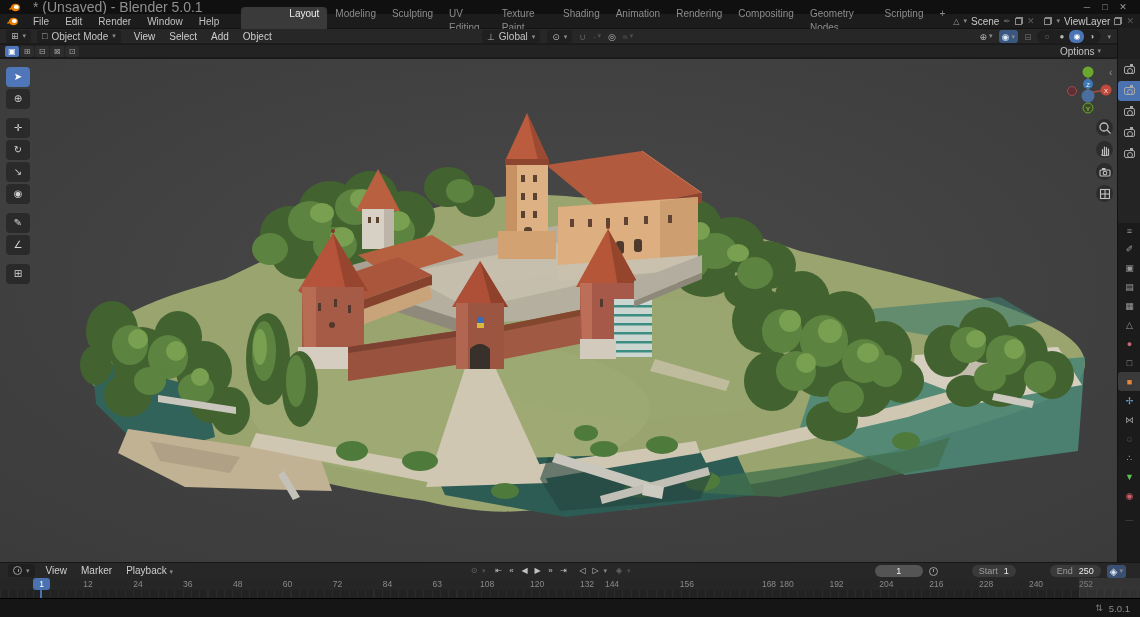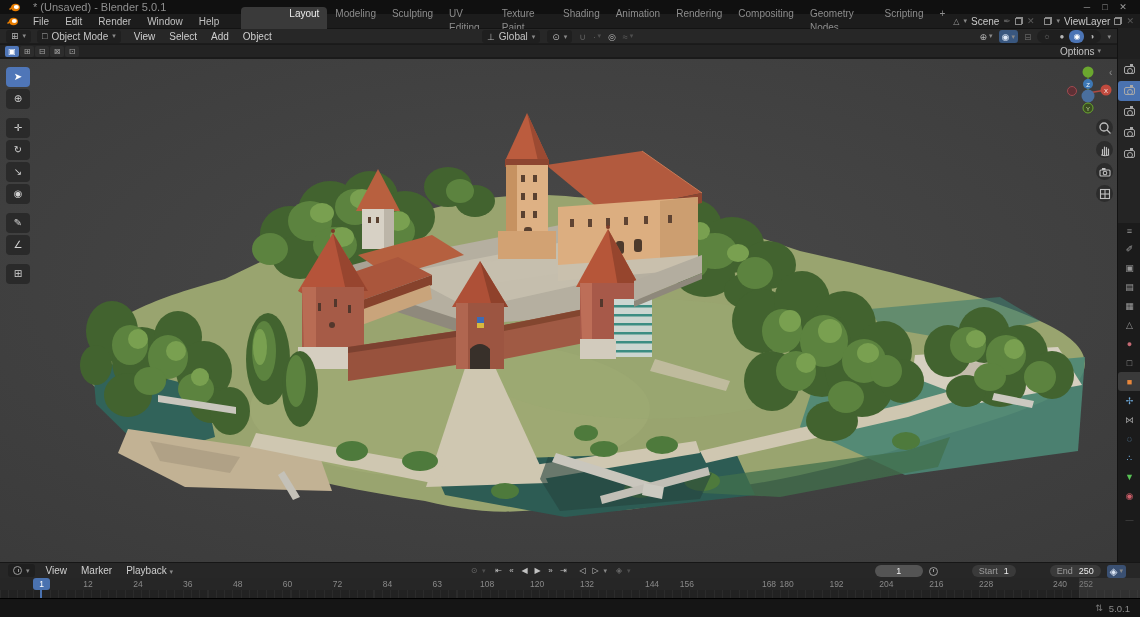--- a/index.html
+++ b/index.html
@@ -2,21 +2,21 @@
 <html><head>
 <meta charset="utf-8">
 <style>
   * { margin:0; padding:0; box-sizing:border-box; user-select:none; }
   html,body { width:1140px; height:617px; background:#000; overflow:hidden; }
   body { font-family:"Liberation Sans","DejaVu Sans",sans-serif; font-size:10px; color:#c5c5c5; position:relative; }
   #app { position:absolute; inset:0; background:#1a1a1a; }
 
   
   #titlebar { position:absolute; left:0; top:0; width:1140px; height:14px; background:#101010; display:flex; align-items:center; padding:0 8px; gap:6px; }
-  #titlebar .title { color:#8f8f8f; font-size:11px; }
+  #titlebar .title { color:#8f8f8f; font-size:14px; }
   #titlebar .spacer { flex:1; }
   .winbtn { color:#9a9a9a; font-size:9px; width:18px; text-align:center; line-height:14px; }
 
   
   #topbar { position:absolute; left:0; top:14px; width:1140px; height:15px; background:#1c1c1c; display:flex; align-items:center; padding:0 6px; border-bottom:1px solid #131313; }
   .blogo { width:13px; height:10px; margin-right:6px; flex:none; }
   #topbar-menus { display:flex; }
   #topbar-menus .menu-item { padding:0 8px; color:#c0c0c0; line-height:15px; }
   #workspaces { display:flex; margin-left:14px; }
   #workspaces .ws-tab { padding:0 8px; color:#8d8d8d; line-height:14px; border-radius:4px 4px 0 0; }
@@ -676,29 +676,29 @@
       <span class="ruler-tick" style="left: 137.9px;">24</span>
       <span class="ruler-tick" style="left: 187.8px;">36</span>
       <span class="ruler-tick" style="left: 237.7px;">48</span>
       <span class="ruler-tick" style="left: 287.6px;">60</span>
       <span class="ruler-tick" style="left: 337.5px;">72</span>
       <span class="ruler-tick" style="left: 387.4px;">84</span>
       <span class="ruler-tick" style="left: 437.3px;">63</span>
       <span class="ruler-tick" style="left: 487.2px;">108</span>
       <span class="ruler-tick" style="left: 537.1px;">120</span>
       <span class="ruler-tick" style="left: 587px;">132</span>
-      <span class="ruler-tick" style="left: 652px;">144</span>
+      <span class="ruler-tick" style="left: 612px;">144</span>
       <span class="ruler-tick" style="left: 686.8px;">156</span>
       <span class="ruler-tick" style="left: 769px;">168</span>
       <span class="ruler-tick" style="left: 786.6px;">180</span>
       <span class="ruler-tick" style="left: 836.5px;">192</span>
       <span class="ruler-tick" style="left: 886.4px;">204</span>
       <span class="ruler-tick" style="left: 936.3px;">216</span>
       <span class="ruler-tick" style="left: 986.2px;">228</span>
-      <span class="ruler-tick" style="left: 1060px;">240</span>
+      <span class="ruler-tick" style="left: 1036px;">240</span>
       <span class="ruler-tick" style="left: 1086px;">252</span>
     </div>
   <div id="tl-body"></div>
   <div id="range-end"></div>
   <div id="playhead">1</div>
   <div id="playline"></div>
 
   <div id="statusbar">
     <span class="neticon">⇅</span>
     <span class="ver">5.0.1</span>

